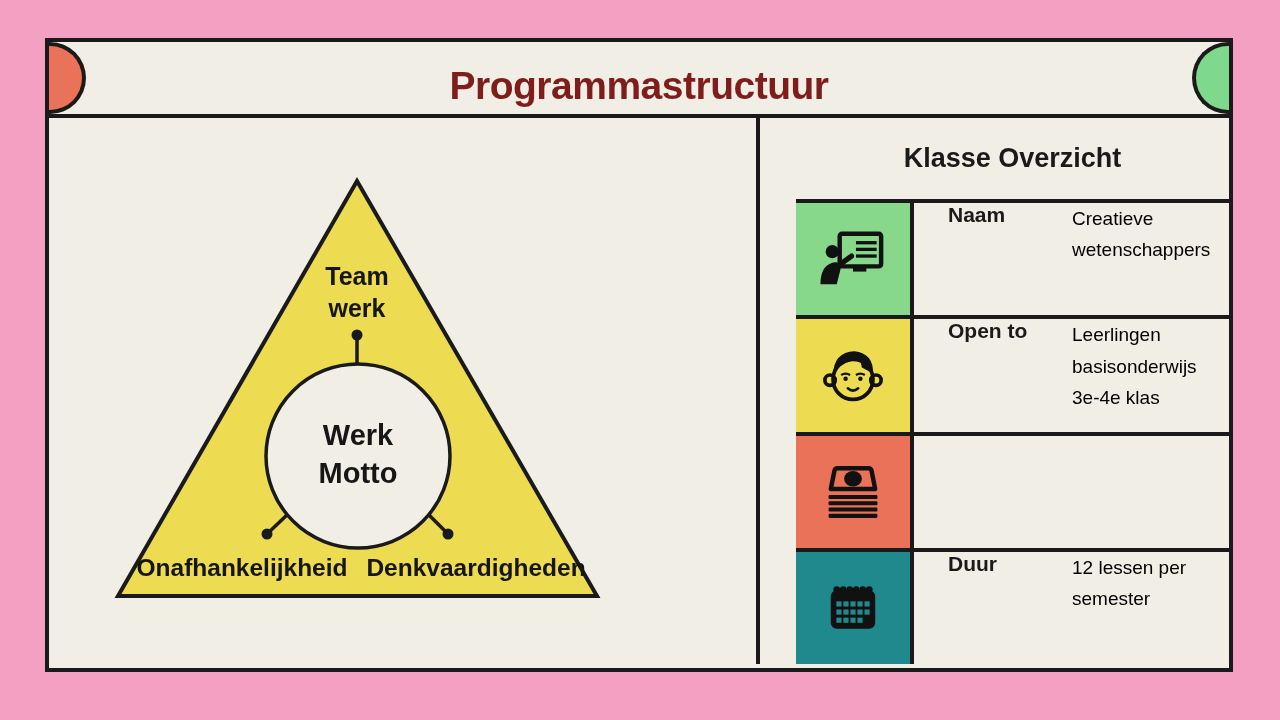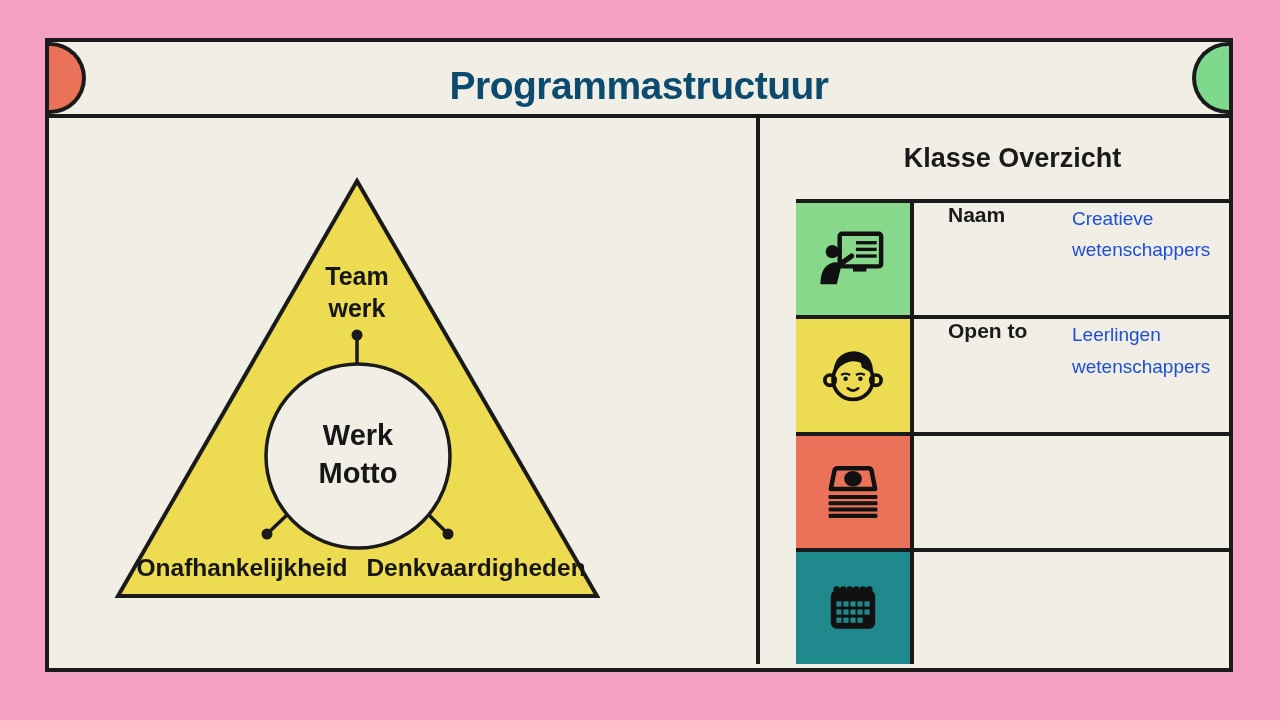--- a/index.html
+++ b/index.html
@@ -23,21 +23,21 @@
     height: 76px;
     border-bottom: 4px solid #1A1A1A;
     display: flex;
     align-items: center;
     justify-content: center;
   }
   .title {
     font-size: 39px;
     font-weight: 700;
     letter-spacing: -0.5px;
-    color: #0c4a6e;
+    color: #7f1d1d;
     margin-top: 16px;
   }
   .semi {
     position: absolute;
     top: 50%;
     transform: translateY(-50%);
     width: 37px; height: 72px;
     border: 4px solid #1A1A1A;
   }
   .semi-left {
@@ -96,21 +96,21 @@
     padding-right: 10px;
   }
   .row-label {
     width: 124px;
     flex: none;
     font-size: 21px;
     font-weight: 700;
   }
   .row-value {
     font-size: 19px;
-    color: #1d4ed8;
+    color: #000000;
     line-height: 1.65;
   }
 </style>
 </head>
 <body style="background: rgb(243, 160, 194);">
 
 <div class="board">
 
   <div class="titlebar">
     <div class="semi semi-left" style="background: rgb(233, 114, 88);"></div>
@@ -178,21 +178,22 @@
             <path d="M34,50 Q40,46 46,50" fill="none" stroke="#111" stroke-width="3"></path>
             <path d="M54,50 Q60,46 66,50" fill="none" stroke="#111" stroke-width="3"></path>
             <circle cx="40" cy="55" r="3" fill="#111"></circle>
             <circle cx="60" cy="55" r="3" fill="#111"></circle>
             <path d="M43,68 Q50,74 57,68" fill="none" stroke="#111" stroke-width="3.5" stroke-linecap="round"></path>
           </svg>
         </div>
         <div class="row-body">
           <div class="row-label">Open to</div>
           <div class="row-value">
-            <div>Leerlingen wetenschappers</div>
+            <div>Leerlingen basisonderwijs</div>
+            <div>3e-4e klas</div>
           </div>
         </div>
       </div>
 
       <div class="row">
         <div class="icon-cell" style="background: rgb(233, 114, 88);">
           <svg viewBox="0 0 100 100">
             <path d="M29,18 L71,18 Q74,18 75,21 L80,46 L20,46 L25,21 Q26,18 29,18 Z" fill="none" stroke="#111" stroke-width="6" stroke-linejoin="round"></path>
             <ellipse cx="50" cy="32" rx="12" ry="10.5" fill="#111"></ellipse>
             <rect x="17" y="54" width="66" height="5.5" rx="1.5" fill="#111"></rect>
@@ -224,17 +225,21 @@
                 <rect x="46.5" y="52" width="7" height="7"></rect>
                 <rect x="56" y="52" width="7" height="7"></rect>
                 <rect x="65.5" y="52" width="7" height="7"></rect>
               <rect x="27.5" y="63" width="7" height="7"></rect>
                 <rect x="37" y="63" width="7" height="7"></rect>
                 <rect x="46.5" y="63" width="7" height="7"></rect>
                 <rect x="56" y="63" width="7" height="7"></rect>
             </g>
           </svg>
         </div>
+        <div class="row-body">
+          <div class="row-label">Duur</div>
+          <div class="row-value">12 lessen per semester</div>
+        </div>
       </div>
 
     </div>
   </div>
 </div>
 
 </body></html>

